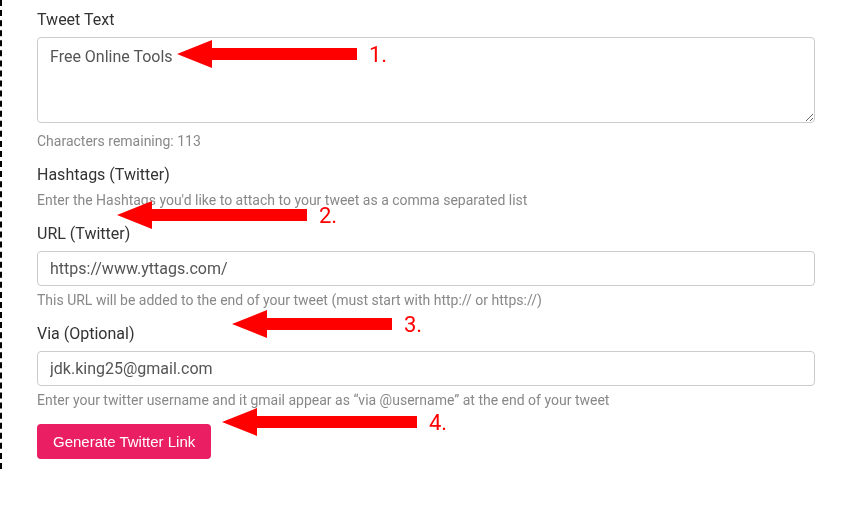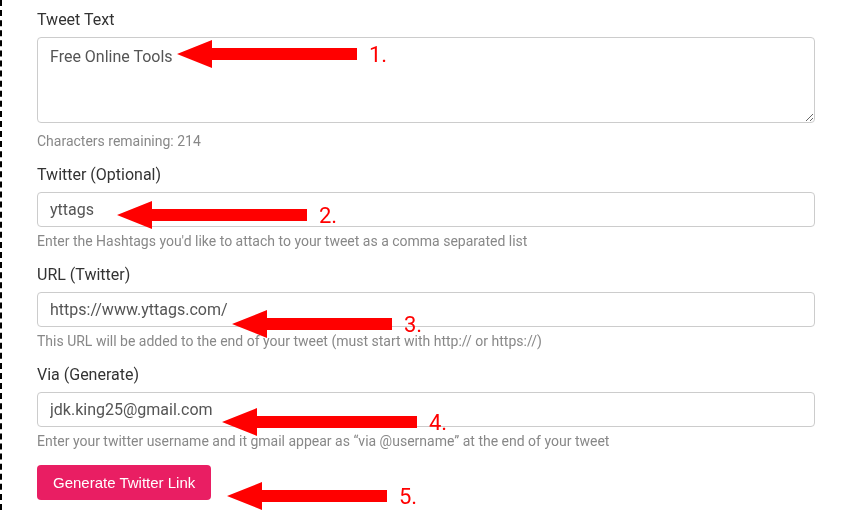--- a/index.html
+++ b/index.html
@@ -74,37 +74,36 @@
     .arrow-svg { display: block; }
   </style>
 </head>
 <body>
 
 
 
 <div class="form-group">
   <label class="form-label">Tweet Text</label>
   <textarea class="form-textarea" style="">Free Online Tools</textarea>
-  <div class="help-text">Characters remaining: 214</div>
+  <div class="help-text">Characters remaining: 113</div>
 </div>
 
 <div class="form-group">
-  <label class="form-label">Twitter (Optional)</label>
-  <input type="text" class="form-input" value="yttags" style="">
+  <label class="form-label">Hashtags (Twitter)</label>
   <div class="help-text">Enter the Hashtags you'd like to attach to your tweet as a comma separated list</div>
 </div>
 
 <div class="form-group">
   <label class="form-label">URL (Twitter)</label>
   <input type="text" class="form-input" value="https://www.yttags.com/" style="">
   <div class="help-text">This URL will be added to the end of your tweet (must start with http:// or https://)</div>
 </div>
 
 <div class="form-group">
-  <label class="form-label">Via (Generate)</label>
+  <label class="form-label">Via (Optional)</label>
   <input type="text" class="form-input" value="jdk.king25@gmail.com" style="">
   <div class="help-text">Enter your twitter username and it gmail appear as “via @username” at the end of your tweet</div>
 </div>
 
 <button class="btn">Generate Twitter Link</button>
 
 
 <div class="annotation" style="left:175px; top:38px;">
   <svg class="arrow-svg" width="180" height="32" viewBox="0 0 180 32">
     <path d="M180 10 L35 10 L35 2 L0 16 L35 30 L35 22 L180 22 Z" fill="#ff0000"></path>

